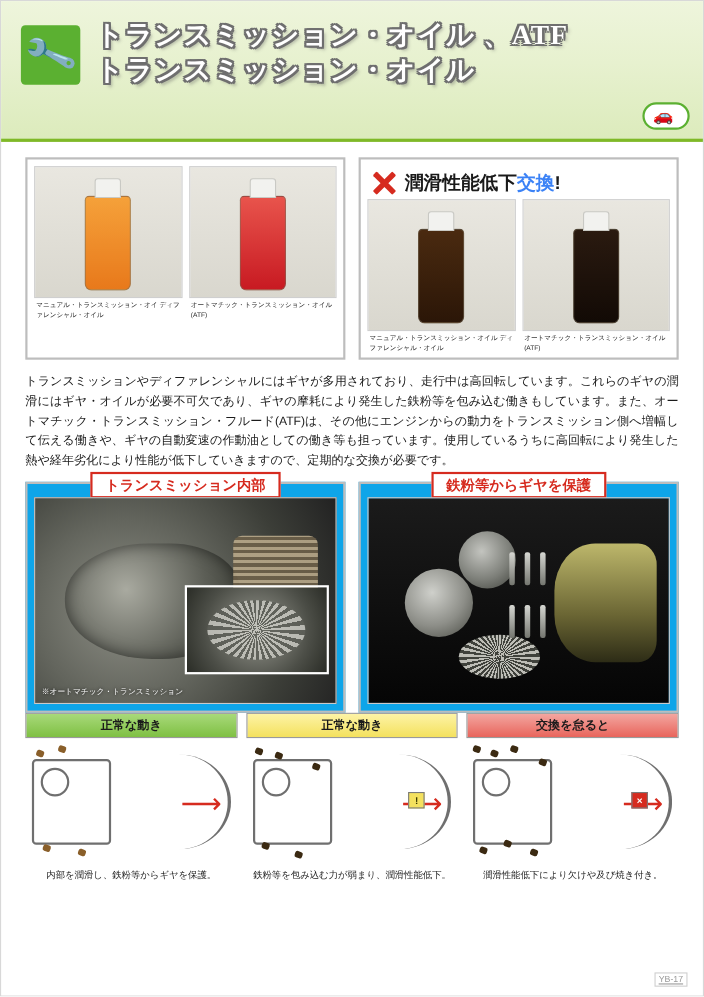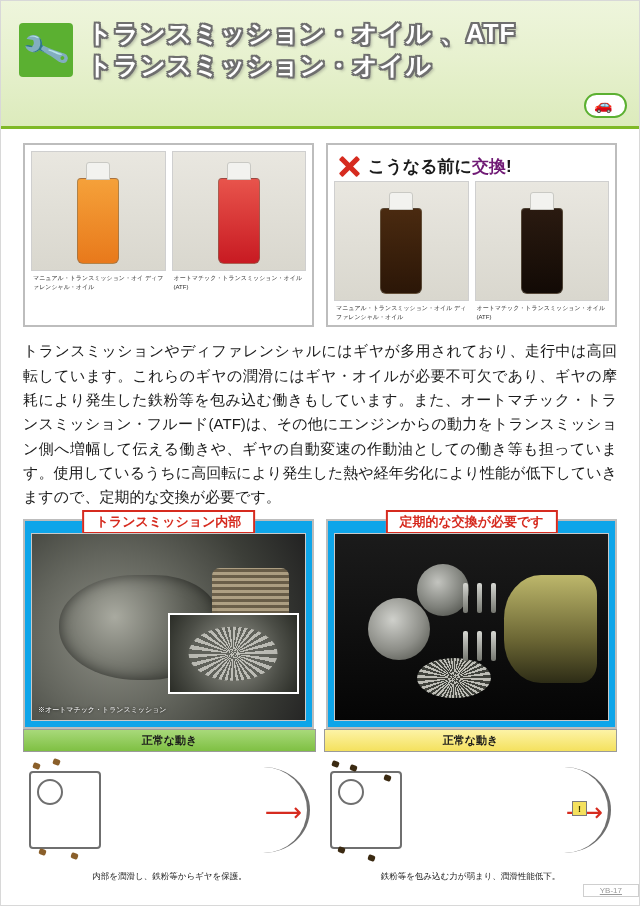--- a/index.html
+++ b/index.html
@@ -30,21 +30,21 @@
     background:#5bb031;
     border-radius:4px;
     display:flex; align-items:center; justify-content:center;
   }
   .wrench {
     color:#ffffff; font-size:34px; line-height:1;
     transform:rotate(-20deg);
     font-family:"DejaVu Sans", sans-serif;
   }
   .title-block {
-    position:absolute; left:86px; top:16px; right:10px;
+    position:absolute; left:86px; top:16px; right:10px;font-family:Liberation Serif, serif;
   }
   .title-line {
     font-size:25px;
     font-weight:bold;
     color:#ffffff;
     letter-spacing:1px;
     line-height:1.28;
     text-shadow:
       -2px 0 0 #6f6f6f, 2px 0 0 #6f6f6f, 0 -2px 0 #6f6f6f, 0 2px 0 #6f6f6f,
       -2px -2px 0 #6f6f6f, 2px -2px 0 #6f6f6f, -2px 2px 0 #6f6f6f, 2px 2px 0 #6f6f6f,
@@ -85,21 +85,21 @@
   .cross-mark {
     position:relative; width:22px; height:22px;
   }
   .cross-mark:before, .cross-mark:after {
     content:""; position:absolute; left:-1px; top:9px;
     width:25px; height:5px; background:#d62b1f; border-radius:1px;
   }
   .cross-mark:before { transform:rotate(45deg); }
   .cross-mark:after { transform:rotate(-45deg); }
   .panel-title { font-size:17px; font-weight:bold; color:#1a1a1a; }
-  .panel-title .hl { color:#701a75; }
+  .panel-title .hl { color:#3b82f6; }
 
   .bottles { display:flex; gap:6px; }
   .bottle-cell { flex:1; }
   .bottle-photo {
     height:120px; border:1px solid #cfcfcf;
     position:relative; overflow:hidden;
     background:#efeee9;
   }
   .bottle-photo.bg-a { background:linear-gradient(180deg,#e9e7e0,#d9d7ce); }
   .bottle {
@@ -117,21 +117,21 @@
   .fill-red     { background:linear-gradient(180deg,#e8544c,#c81a22); }
   .fill-brown   { background:linear-gradient(180deg,#4a2a10,#2b1607); }
   .fill-black   { background:linear-gradient(180deg,#2a1a10,#120a05); }
   .bottle-caption {
     font-size:6px; line-height:1.45; color:#2a2a2a;
     padding:3px 2px 0 2px;
   }
 
   
   .para {
-    font-size:15px;
+    font-size:11px;
     line-height:1.62;
     color:#1b1b1b;
     margin:12px 0 10px 0;
     text-align:justify;
   }
 
   
   .internals-row { display:flex; gap:12px; margin-top:2px; }
   .internal-panel {
     flex:1;
@@ -280,24 +280,24 @@
   }
   .badge-y { background:#f4e15e; color:#3a3a00; }
   .badge-r { background:#d62b1f; color:#ffffff; }
   .state-caption {
     font-size:8.5px; color:#1b1b1b;
     text-align:center; line-height:1.4;
     margin-top:8px;
   }
 
   .footer {
-    position:absolute; right:0; bottom:8px;
+    position:absolute; right:14px; bottom:8px;
     font-size:8px; color:#9a9a9a;
     border:1px solid #cfcfcf;
-    padding:1px 16px;
+    padding:1px 3px;
     text-decoration:underline;
   }
 </style>
 </head>
 <body>
 
 <div class="page">
 
   <div class="header">
     <div class="header-icon">
@@ -334,21 +334,21 @@
                 </div>
             </div>
             <div class="bottle-caption">オートマチック・トランスミッション・オイル(ATF)</div>
           </div>
         </div>
       </div>
 
       <div class="panel">
         <div class="panel-head">
           <span class="cross-mark"></span>
-          <span class="panel-title"><span>こうなる前に</span><span class="hl">交換</span><span>!</span></span>
+          <span class="panel-title"><span>潤滑性能低下</span><span class="hl">交換</span><span>!</span></span>
         </div>
         <div class="bottles">
           <div class="bottle-cell">
             <div class="bottle-photo bg-a">
               <div class="bottle fill-brown">
                   <div class="neck"></div>
                 </div>
             </div>
             <div class="bottle-caption">マニュアル・トランスミッション・オイル
 ディファレンシャル・オイル</div>
@@ -373,21 +373,21 @@
         <div class="internal-label">トランスミッション内部</div>
         <div class="internal-photo photo-trans">
           <div class="casing"></div>
           <div class="gearbelt"></div>
           <div class="inset"></div>
           <div class="photo-note">※オートマチック・トランスミッション</div>
         </div>
       </div>
 
       <div class="internal-panel">
-        <div class="internal-label">定期的な交換が必要です</div>
+        <div class="internal-label">鉄粉等からギヤを保護</div>
         <div class="internal-photo photo-diff">
           <div class="hub2"></div>
           <div class="hub"></div>
           <div class="ring"></div>
           <div class="housing"></div>
           <div class="bolt" style="left:47%; top:26%;"></div>
           <div class="bolt" style="left:52%; top:26%;"></div>
           <div class="bolt" style="left:57%; top:26%;"></div>
           <div class="bolt" style="left:47%; top:52%;"></div>
           <div class="bolt" style="left:52%; top:52%;"></div>
@@ -424,17 +424,35 @@
           <div class="badge-sq badge-y" style="right:30px; top:44px;">!</div>
           <div class="chip dark" style="left:8px; top:4px;"></div>
           <div class="chip dark" style="left:26px; top:8px;"></div>
           <div class="chip dark" style="left:14px; bottom:10px;"></div>
           <div class="chip dark" style="left:44px; bottom:2px;"></div>
           <div class="chip dark" style="left:60px; top:18px;"></div>
         </div>
         <div class="state-caption">鉄粉等を包み込む力が弱まり、潤滑性能低下。</div>
       </div>
 
+      <div class="state">
+        <div class="state-head head-bad">交換を怠ると</div>
+        <div class="state-figure">
+          <div class="gearface"></div>
+          <div class="gear-circle"></div>
+          <div class="arc"></div>
+          <div class="arrow-red">⟶</div>
+          <div class="badge-sq badge-r" style="right:28px; top:44px;">×</div>
+          <div class="chip dark" style="left:6px; top:2px;"></div>
+          <div class="chip dark" style="left:22px; top:6px;"></div>
+          <div class="chip dark" style="left:40px; top:2px;"></div>
+          <div class="chip dark" style="left:12px; bottom:6px;"></div>
+          <div class="chip dark" style="left:34px; bottom:12px;"></div>
+          <div class="chip dark" style="left:58px; bottom:4px;"></div>
+          <div class="chip dark" style="left:66px; top:14px;"></div>
+        </div>
+        <div class="state-caption">潤滑性能低下により欠けや及び焼き付き。</div>
+      </div>
     </div>
   </div>
 
   <div class="footer">YB-17</div>
 </div>
 
 </body></html>

